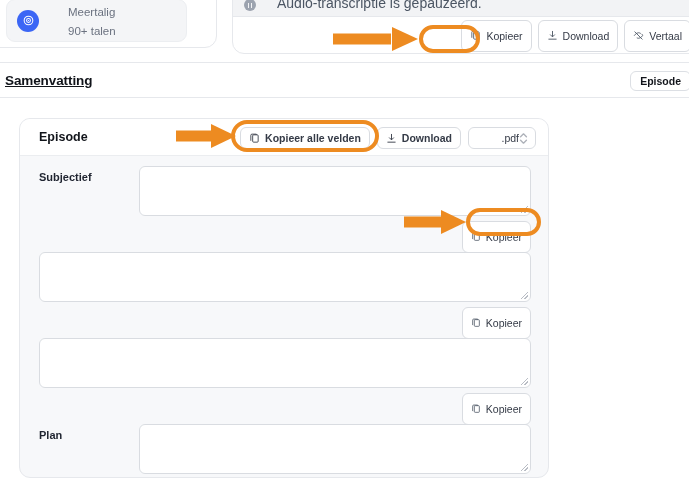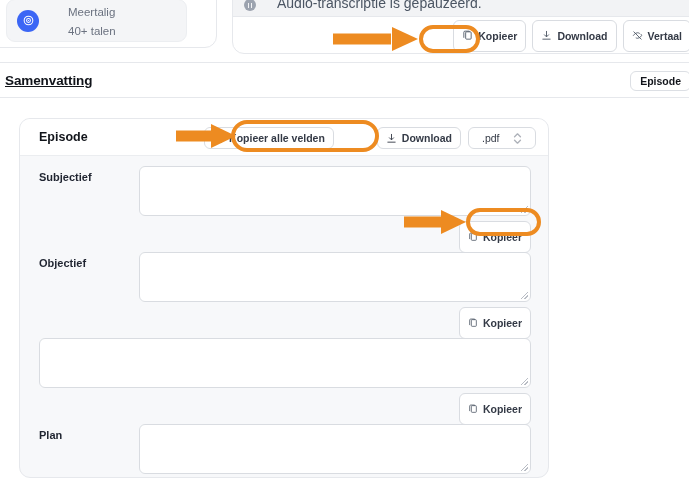--- a/index.html
+++ b/index.html
@@ -59,21 +59,21 @@
     position:absolute; left:0; top:32px; right:0; height:37px;
     display:flex; align-items:center; justify-content:flex-end;
     padding-right:10px; gap:6px;
   }
 
   
   .btn {
     display:inline-flex; align-items:center; gap:5px;
     height:32px; padding:0 8px;
     background:#ffffff; border:1px solid #d9dce1; border-radius:6px;
-    font-size:10.5px; color:#343a46; white-space:nowrap; cursor:pointer;font-weight:bold;
+    font-size:10.5px; color:#343a46; white-space:nowrap; cursor:pointer;
   }
   .btn svg { display:block; flex:0 0 auto; }
 
   
   .summary-header {
     position:absolute; left:-10px; top:62px; width:712px; height:36px;
     background:#ffffff; border:1px solid #e6e8ec; border-radius:10px;
     display:flex; align-items:center; padding:0 14px;
   }
   .summary-title { font-size:13.5px; font-weight:700; color:#11141a; letter-spacing:-0.1px;text-decoration:underline; }
@@ -94,24 +94,24 @@
   }
   .episode-head {
     height:37px; background:#ffffff; border-bottom:1px solid #ebedf0;
     display:flex; align-items:center; padding-left:19px;
   }
   .episode-label { font-size:12.5px; font-weight:700; color:#11141a; }
   .episode-actions {
     position:absolute; right:12px; top:8px;
     display:flex; align-items:center; gap:7px;
   }
-  .btn-strong { font-weight:700; height:22px;margin-left:36px; }
+  .btn-strong { font-weight:700; height:22px; }
   .select-box {
-    display:inline-flex; align-items:center; justify-content:space-between;
-    height:22px; width:68px; padding:0 13px;
+    display:inline-flex; align-items:center; justify-content:flex-end;
+    height:22px; width:68px; padding:0 7px;
     background:#ffffff; border:1px solid #d9dce1; border-radius:6px;
     font-size:10.5px; color:#343a46; cursor:pointer;
   }
   .chev { display:flex; flex-direction:column; gap:1px; opacity:.55; }
 
   
   .field { display:flex; padding:10px 17px 0 19px; }
   .field-label {
     width:100px; flex:0 0 auto;
     font-size:11px; font-weight:700; color:#1f2430;
@@ -156,21 +156,21 @@
       <div class="lang-card">
         <span class="lang-icon">
           <svg width="13" height="13" viewBox="0 0 24 24" fill="none" stroke="#ffffff" stroke-width="1.9" stroke-linecap="round">
             <circle cx="12" cy="12" r="8"></circle>
             <circle cx="12" cy="12" r="3.6"></circle>
             <circle cx="12" cy="12" r="1.1" fill="#ffffff" stroke="none"></circle>
           </svg>
         </span>
         <span class="lang-text">
           <span class="lang-title">Meertalig</span><br>
-          <span class="lang-sub">40+ talen</span>
+          <span class="lang-sub">90+ talen</span>
         </span>
       </div>
     </div>
 
     <div class="right-panel">
 
       <div class="notice-bar">
         <span class="notice-icon">
           <i></i>
             <i></i>
@@ -277,21 +277,20 @@
                 <path d="M16 4V2.5H6.5A2.5 2.5 0 0 0 4 5v12"></path>
               </svg>
             </span>
             <span>Kopieer</span>
           </button>
         </div>
       </div>
     </div>
 
     <div class="field">
-      <div class="field-label">Objectief</div>
       <div class="field-body">
         <div class="ta"></div>
         <div class="field-foot">
           <button class="btn">
             <span>
               <svg width="10" height="10" viewBox="0 0 24 24" fill="none" stroke="#4b5563" stroke-width="1.9" stroke-linejoin="round">
                 <rect x="8" y="4" width="12" height="16" rx="2"></rect>
                 <path d="M16 4V2.5H6.5A2.5 2.5 0 0 0 4 5v12"></path>
               </svg>
             </span>

